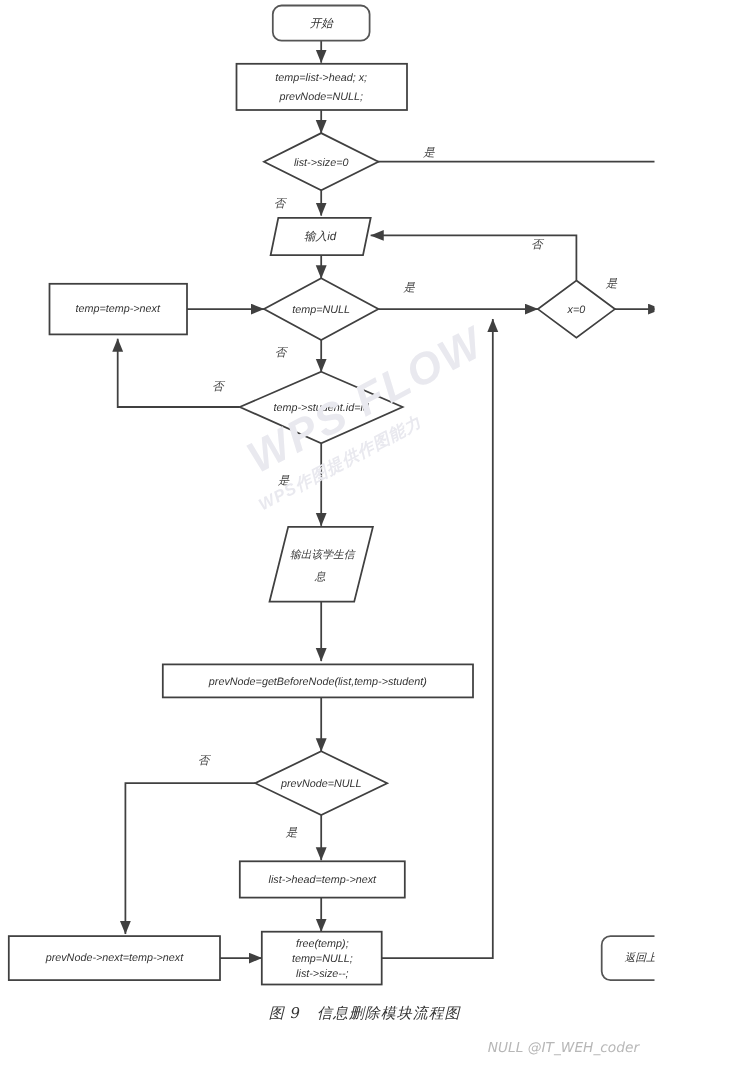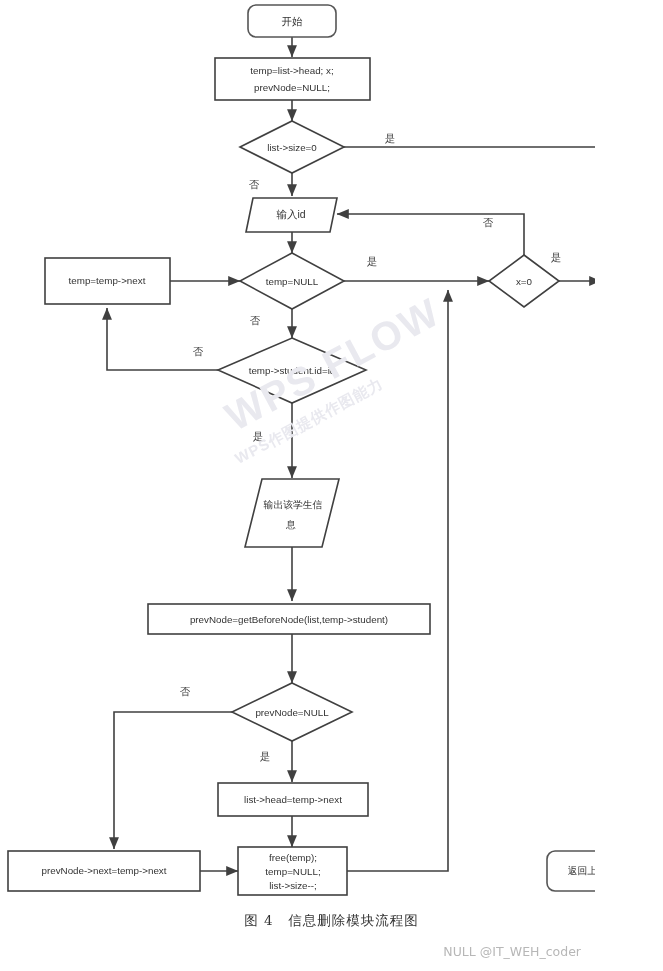--- a/index.html
+++ b/index.html
@@ -7,20 +7,21 @@
     padding: 0;
     background: #ffffff;
   }
   #page {
     position: relative;
     width: 595px;
     height: 971px;
     background: #ffffff;
     font-family: "Liberation Sans", "DejaVu Sans", sans-serif;
     overflow: hidden;
+    font-style: italic;
   }
   svg.flow {
     position: absolute;
     left: 0;
     top: 0;
     width: 663px;
     height: 971px;
   }
   .shape {
     fill: #ffffff;
@@ -205,16 +206,16 @@
     <text class="branch-label" x="488" y="223">否</text>
     <text class="branch-label" x="198" y="352">否</text>
     <text class="branch-label" x="258" y="437">是</text>
     <text class="branch-label" x="185" y="692">否</text>
     <text class="branch-label" x="265" y="757">是</text>
   </svg>
 
   <div class="watermark wm-main">WPS FLOW</div>
   <div class="watermark wm-sub">WPS作图提供作图能力</div>
 
-  <div class="caption">图 4　信息删除模块流程图</div>
+  <div class="caption">图 9　信息删除模块流程图</div>
   <div class="credit">NULL @IT_WEH_coder</div>
 
 </div>
 
 </body></html>

